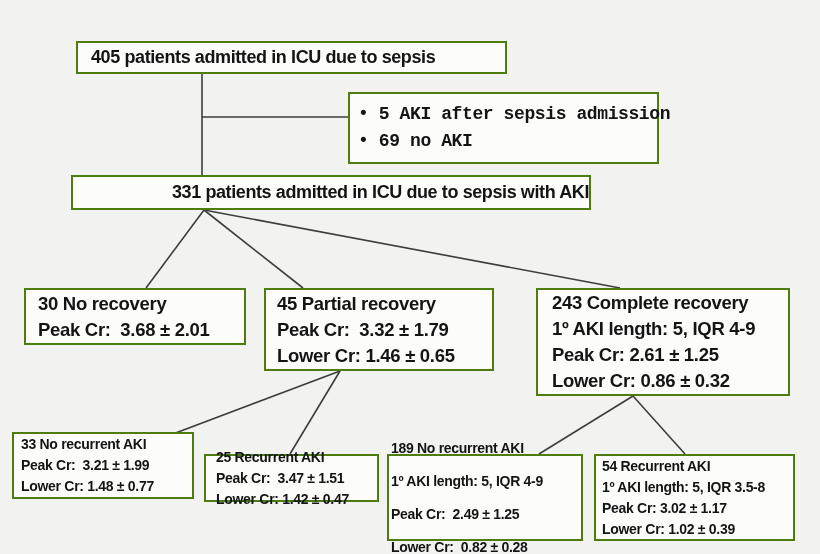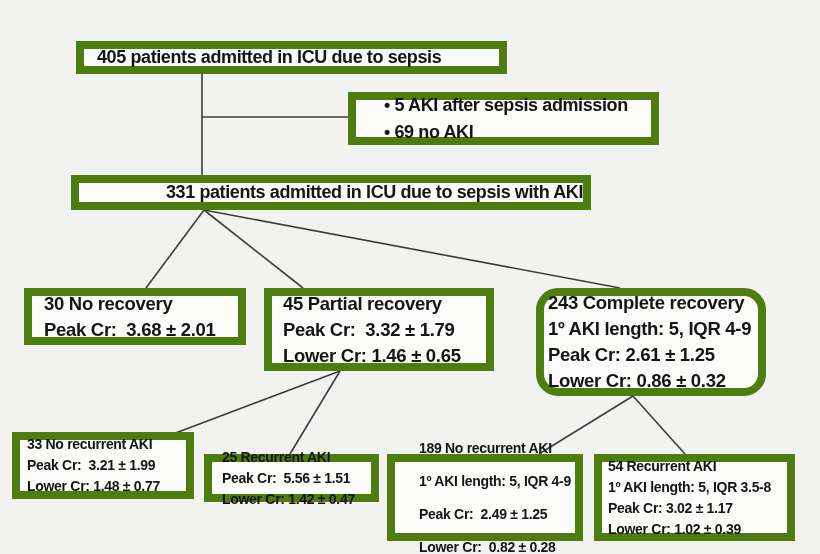--- a/index.html
+++ b/index.html
@@ -29,47 +29,47 @@
     pointer-events: none;
   }
   #connectors line {
     stroke: #3d3d3d;
     stroke-width: 1.6;
   }
   .node {
     position: absolute;
     box-sizing: border-box;
     background: #fcfcfb;
-    border: 8px solid #4d7c0f;
+    border: 2px solid #4d7c0f;
     display: flex;
     flex-direction: column;
     justify-content: center;
     color: #141414;
     font-weight: bold;
   }
   .nline {
     white-space: pre;
     letter-spacing: -0.3px;
   }
   
   .fs-top .nline   { font-size: 18px;   line-height: 29px; letter-spacing: -0.4px; }
   .fs-excl .nline  { font-size: 18px;   line-height: 27px; letter-spacing: -0.4px; }
   .fs-mid .nline   { font-size: 18.5px; line-height: 26px; }
   .fs-bot .nline   { font-size: 14px;   line-height: 21px; }
 
   
   .n-root      { left: 76px;  top: 41px;  width: 431px; height: 33px; padding-left: 13px; }
-  .n-excl      { left: 348px; top: 92px;  width: 311px; height: 53px; padding-left: 28px; }
+  .n-excl      { left: 348px; top: 92px;  width: 311px; height: 72px; padding-left: 8px; font-family: Liberation Mono, monospace; }
   .n-aki       { left: 71px;  top: 175px; width: 520px; height: 35px; padding-left: 9px; text-align: right;  }
   .n-norec     { left: 24px;  top: 288px; width: 222px; height: 57px; padding-left: 12px; }
   .n-partial   { left: 264px; top: 288px; width: 230px; height: 83px; padding-left: 11px; }
-  .n-complete  { left: 536px; top: 288px; width: 230px; height: 108px; padding-left: 4px; border-radius: 22px; }
+  .n-complete  { left: 536px; top: 288px; width: 254px; height: 108px; padding-left: 14px; }
   .n-b1        { left: 12px;  top: 432px; width: 182px; height: 67px; padding-left: 7px; }
   .n-b2        { left: 204px; top: 454px; width: 175px; height: 48px; padding-left: 10px; }
-  .n-b3        { left: 387px; top: 454px; width: 196px; height: 87px; padding-left: 24px; gap: 12px; }
+  .n-b3        { left: 387px; top: 454px; width: 196px; height: 87px; padding-left: 2px; gap: 12px; }
   .n-b4        { left: 594px; top: 454px; width: 201px; height: 87px; padding-left: 6px; }
 </style>
 </head>
 <body>
 
 <div id="canvas">
 
   <svg id="connectors" viewBox="0 0 820 554" xmlns="http://www.w3.org/2000/svg">
     <line x1="202" y1="74" x2="202" y2="175"></line>
     <line x1="202" y1="117" x2="348" y2="117"></line>
@@ -114,21 +114,21 @@
   </div>
 
   <div class="node n-b1 fs-bot">
     <div class="nline">33 No recurrent AKI</div>
     <div class="nline">Peak Cr:  3.21 ± 1.99</div>
     <div class="nline">Lower Cr: 1.48 ± 0.77</div>
   </div>
 
   <div class="node n-b2 fs-bot">
     <div class="nline">25 Recurrent AKI</div>
-    <div class="nline">Peak Cr:  5.56 ± 1.51</div>
+    <div class="nline">Peak Cr:  3.47 ± 1.51</div>
     <div class="nline">Lower Cr: 1.42 ± 0.47</div>
   </div>
 
   <div class="node n-b3 fs-bot">
     <div class="nline">189 No recurrent AKI</div>
     <div class="nline">1º AKI length: 5, IQR 4-9</div>
     <div class="nline">Peak Cr:  2.49 ± 1.25</div>
     <div class="nline">Lower Cr:  0.82 ± 0.28</div>
   </div>
 

